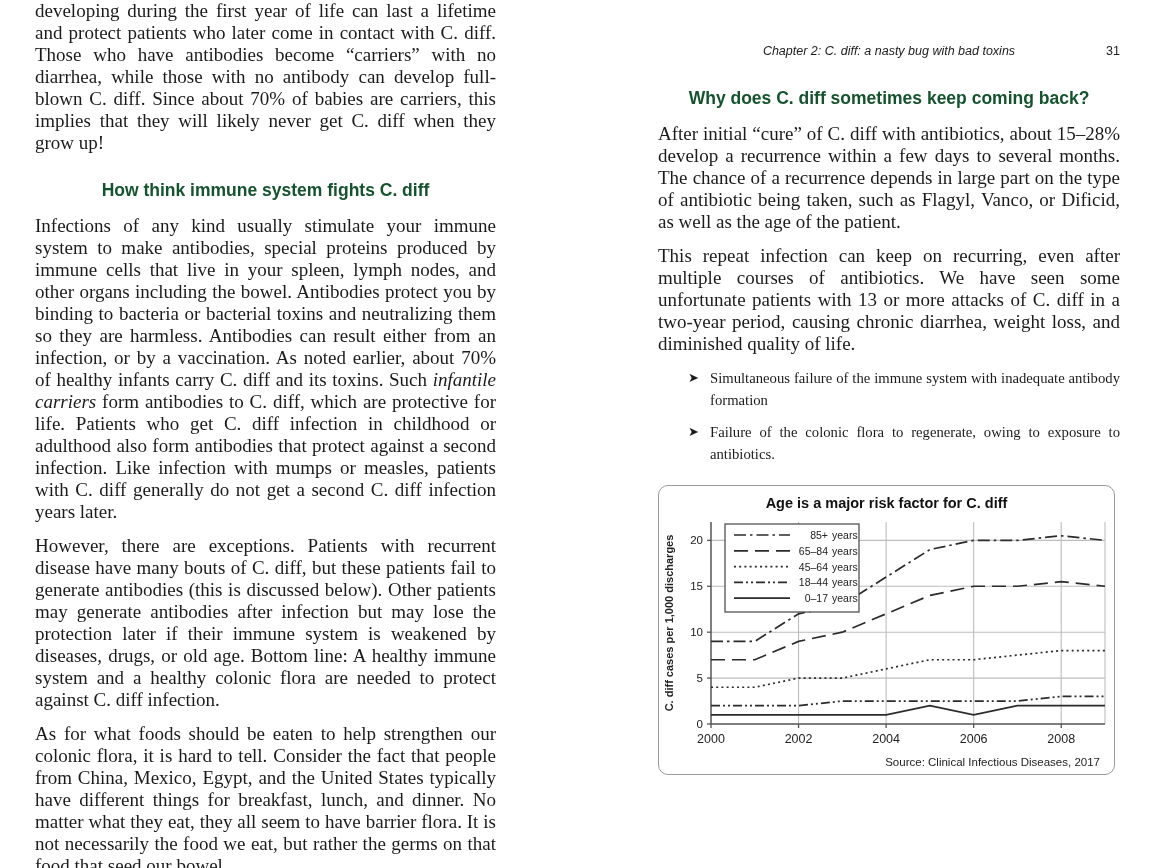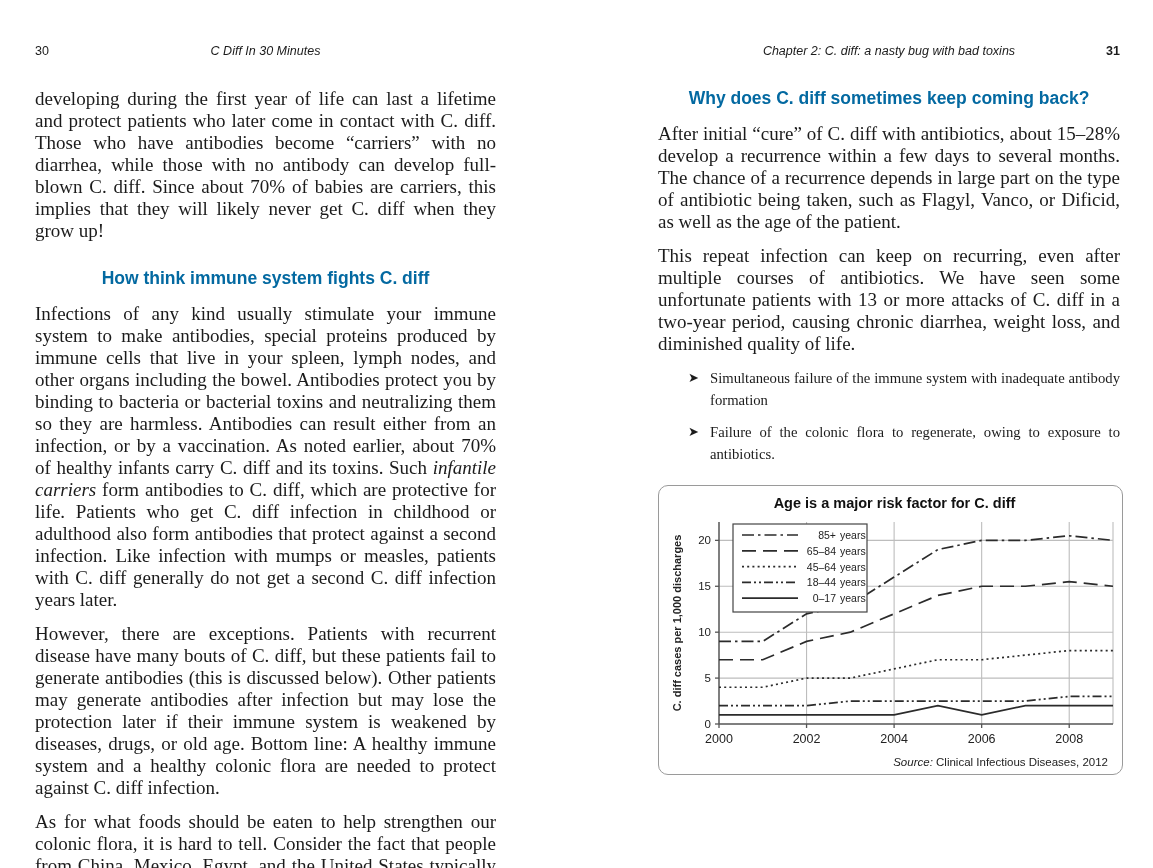--- a/index.html
+++ b/index.html
@@ -5,49 +5,45 @@
   html,body{margin:0;padding:0;background:#ffffff;}
   body{width:1153px;height:868px;position:relative;overflow:hidden;
        font-family:"Liberation Serif", serif;color:#1b1b1b;}
   .page{position:absolute;top:0;height:868px;}
   .page-left{left:35px;width:461px;}
   .page-right{left:658px;width:462px;}
   .running{position:relative;height:20px;margin-top:44px;margin-bottom:24px;
            font-family:"Liberation Sans", sans-serif;font-size:12.5px;}
   .running .pnum{position:absolute;top:0;font-style:normal;}
   .running .pnum.left{left:0;}
-  .running .pnum.right{right:0;font-weight:bold;}
+  .running .pnum.right{right:0;}
   .running .rtitle{display:block;text-align:center;font-style:italic;}
   p.body{font-size:19px;line-height:22px;text-align:justify;margin:0 0 12px 0;}
   h2.sect{font-family:"Liberation Sans", sans-serif;font-weight:bold;
-          font-size:17.5px;text-align:center;margin:26px 0 14px 0;color:#0369a1;}
+          font-size:17.5px;text-align:center;margin:26px 0 14px 0;color:#14532d;}
   .page-right h2.sect{margin-top:0;}
   em.inl{font-style:italic;}
   .bullet{position:relative;padding-left:52px;margin:0 0 10px 0;
           font-size:14.7px;line-height:22px;text-align:justify;}
   .bullet .arrow{position:absolute;left:30px;top:0;font-family:"DejaVu Sans",sans-serif;
           font-size:13px;line-height:22px;}
   
   .chart-box{position:relative;margin-top:20px;width:455px;height:288px;
              border:1px solid #9a9a9a;border-radius:10px;background:#fff;
-             font-family:"Liberation Sans", sans-serif;padding-left:8px;}
+             font-family:"Liberation Sans", sans-serif;}
   .chart-title{text-align:center;font-weight:bold;font-size:14.5px;color:#111;
                margin-top:9px;height:19px;}
   .chart-svg{display:block;margin:0;}
   .chart-source{position:absolute;right:14px;bottom:6px;font-size:11.5px;color:#222;}
-  .chart-source .src-label{font-style:italic;}
+  .chart-source .src-label{}
 </style>
 </head>
 <body>
 
 <div class="page page-left">
-  <div class="running">
-    <span class="pnum left">30</span>
-    <span class="rtitle">C Diff In 30 Minutes</span>
-  </div>
   <p class="body">developing during the first year of life can last a lifetime and protect patients who later come in contact with C. diff. Those who have antibodies become “carriers” with no diarrhea, while those with no antibody can develop full-blown C. diff. Since about 70% of babies are carriers, this implies that they will likely never get C. diff when they grow up!</p>
   <h2 class="sect">How think immune system fights C. diff</h2>
   <p class="body"><span>Infections of any kind usually stimulate your immune system to make antibodies, special proteins produced by immune cells that live in your spleen, lymph nodes, and other organs including the bowel. Antibodies protect you by binding to bacteria or bacterial toxins and neutralizing them so they are harmless. Antibodies can result either from an infection, or by a vaccination. As noted earlier, about 70% of healthy infants carry C. diff and its toxins. Such </span><em class="inl">infantile carriers</em><span> form antibodies to C. diff, which are protective for life. Patients who get C. diff infection in childhood or adulthood also form antibodies that protect against a second infection. Like infection with mumps or measles, patients with C. diff generally do not get a second C. diff infection years later.</span></p>
   <p class="body">However, there are exceptions. Patients with recurrent disease have many bouts of C. diff, but these patients fail to generate antibodies (this is discussed below). Other patients may generate antibodies after infection but may lose the protection later if their immune system is weakened by diseases, drugs, or old age. Bottom line: A healthy immune system and a healthy colonic flora are needed to protect against C. diff infection.</p>
   <p class="body">As for what foods should be eaten to help strengthen our colonic flora, it is hard to tell. Consider the fact that people from China, Mexico, Egypt, and the United States typically have different things for breakfast, lunch, and dinner. No matter what they eat, they all seem to have barrier flora. It is not necessarily the food we eat, but rather the germs on that food that seed our bowel.</p>
 </div>
 
 <div class="page page-right">
   <div class="running">
     <span class="rtitle">Chapter 2: C. diff: a nasty bug with bad toxins</span>
@@ -115,15 +111,15 @@
         <line x1="75" y1="52.6" x2="131" y2="52.6" stroke="#2b2b2b" stroke-width="1.7" stroke-dasharray="2,3.2"></line>
         <text x="169" y="56.6" text-anchor="end" font-size="10.5" font-family="Liberation Sans, sans-serif" fill="#222">45–64</text>
         <text x="173" y="56.6" text-anchor="start" font-size="10.5" font-family="Liberation Sans, sans-serif" fill="#222">years</text>
         <line x1="75" y1="68.4" x2="131" y2="68.4" stroke="#2b2b2b" stroke-width="1.7" stroke-dasharray="9,3,2,3,2,3"></line>
         <text x="169" y="72.4" text-anchor="end" font-size="10.5" font-family="Liberation Sans, sans-serif" fill="#222">18–44</text>
         <text x="173" y="72.4" text-anchor="start" font-size="10.5" font-family="Liberation Sans, sans-serif" fill="#222">years</text>
         <line x1="75" y1="84.2" x2="131" y2="84.2" stroke="#2b2b2b" stroke-width="1.7"></line>
         <text x="169" y="88.2" text-anchor="end" font-size="10.5" font-family="Liberation Sans, sans-serif" fill="#222">0–17</text>
         <text x="173" y="88.2" text-anchor="start" font-size="10.5" font-family="Liberation Sans, sans-serif" fill="#222">years</text>
       </svg>
-    <div class="chart-source"><span class="src-label">Source:</span><span> Clinical Infectious Diseases, 2012</span></div>
+    <div class="chart-source"><span class="src-label">Source:</span><span> Clinical Infectious Diseases, 2017</span></div>
   </div>
 </div>
 
 </body></html>

